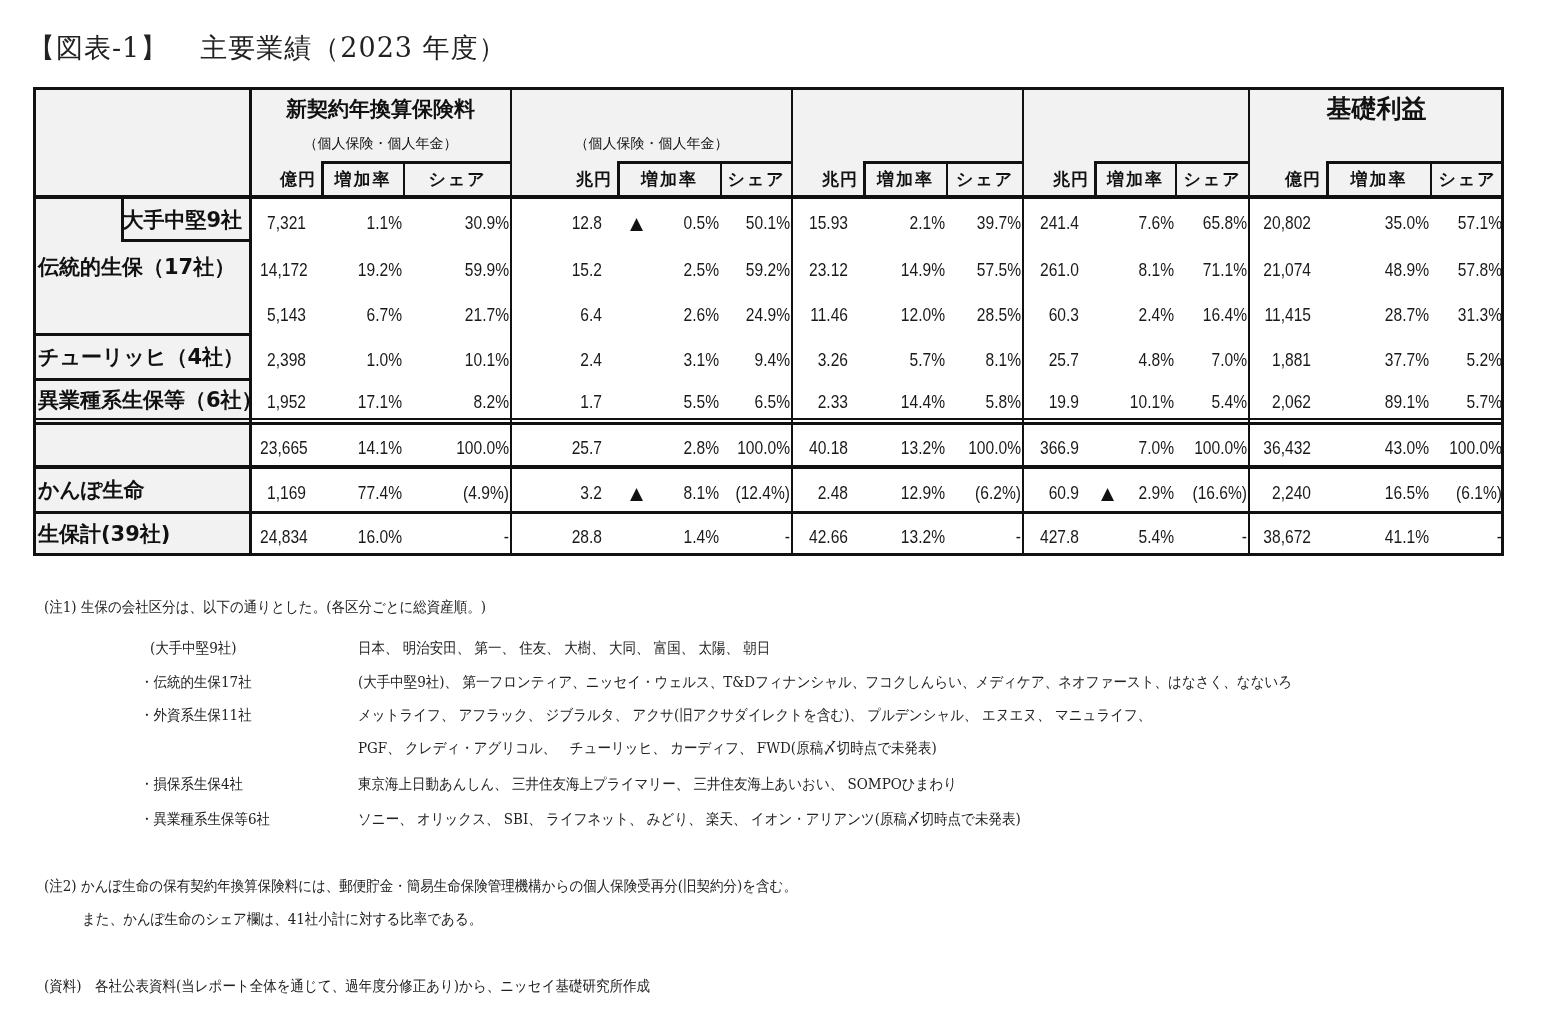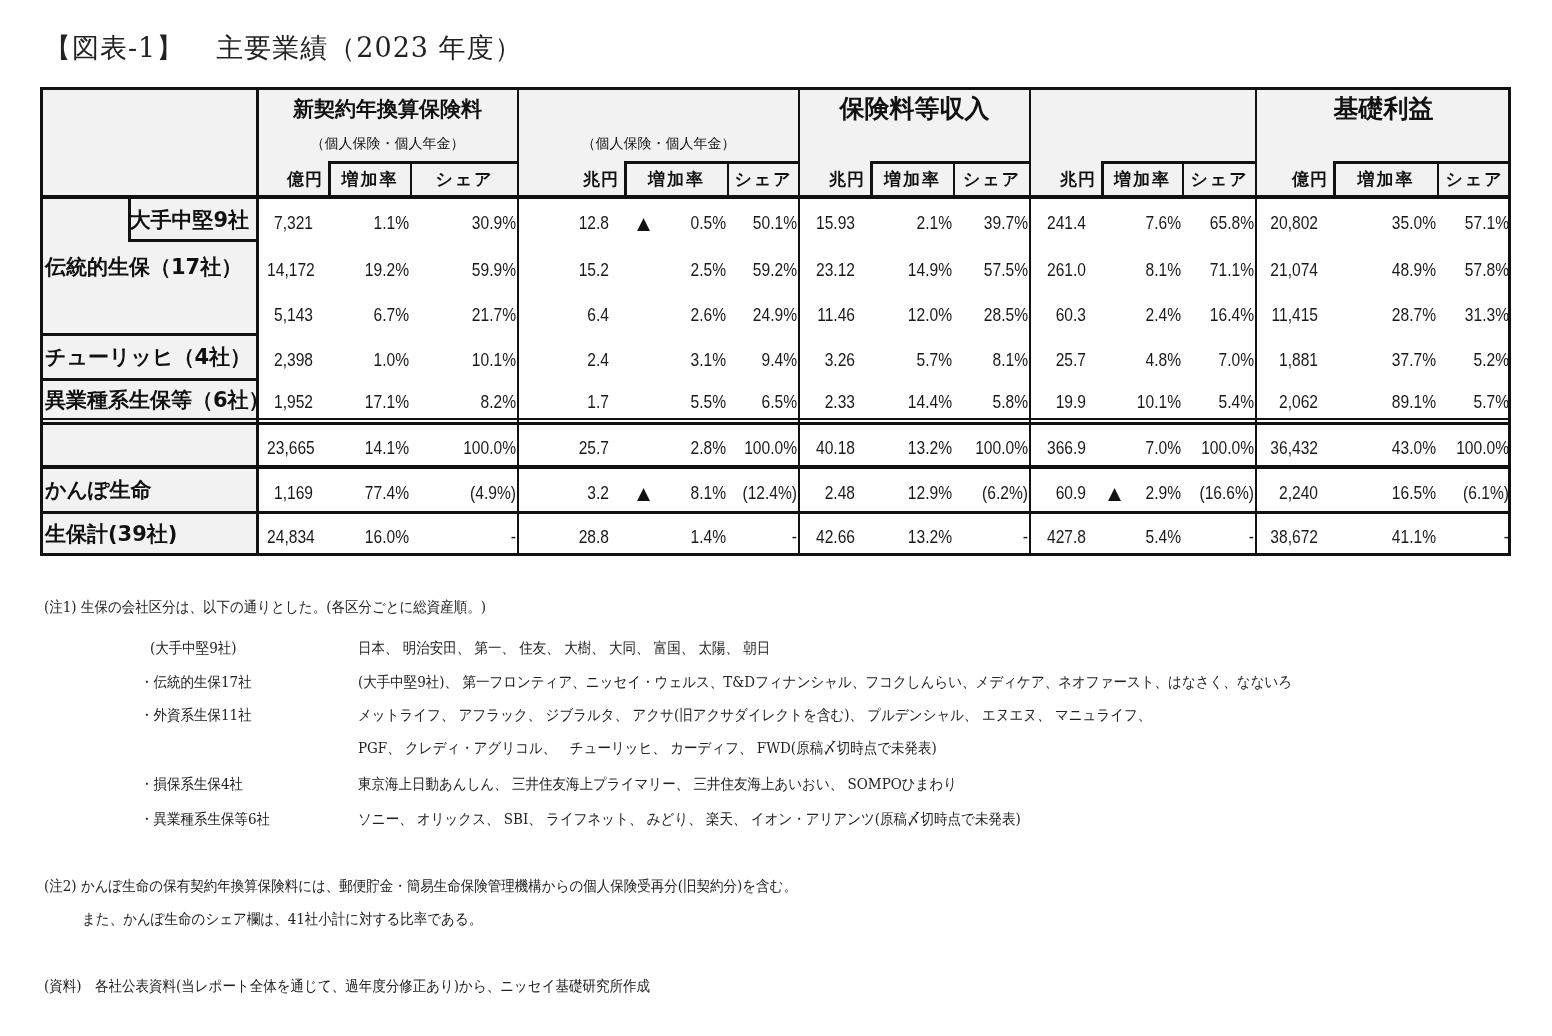--- a/index.html
+++ b/index.html
@@ -1,24 +1,24 @@
 <!DOCTYPE html>
 <html><head>
 <meta charset="utf-8">
 <style>
   html, body { margin: 0; padding: 0; background: #ffffff; }
   body { width: 1552px; height: 1036px; position: relative; overflow: hidden; color: #111; }
   .title {
-    position: absolute; left: 44px; top: 30px;
+    position: absolute; left: 28px; top: 30px;
     font-family: "DejaVu Serif", "Liberation Serif", serif;
     font-size: 27px; color: #222; letter-spacing: 1px; white-space: nowrap;
   }
   .title .t2 { margin-left: 32px; }
 
-  .tbl { position: absolute; left: 40px; top: 87px; width: 1471px; height: 466px; }
+  .tbl { position: absolute; left: 33px; top: 87px; width: 1471px; height: 466px; }
   .abs { position: absolute; box-sizing: border-box; }
   .hdr { background: #f2f2f2; }
   .num {
     font-family: "Liberation Sans", "DejaVu Sans", sans-serif;
     font-size: 19px; transform: scaleX(0.82); transform-origin: right center;
     text-align: right; white-space: nowrap; color: #1a1a1a;
   }
   .grp-title {
     font-family: "DejaVu Sans", sans-serif; font-weight: bold; font-size: 21px;
     text-align: center; color: #111; white-space: nowrap;
@@ -62,21 +62,20 @@
     <div class="abs " style="left: 289px; top: 74px; width: 189px; height: 0px; border-top: 3px solid rgb(17, 17, 17);"></div>
     <div class="abs " style="left: 288px; top: 74px; width: 0px; height: 36px; border-left: 3px solid rgb(17, 17, 17);"></div>
     <div class="abs " style="left: 370px; top: 74px; width: 0px; height: 36px; border-left: 2px solid rgb(17, 17, 17);"></div>
     <div class="abs grp-sub" style="left: 478px; width: 281px; top: 46px; line-height: 20px;">（個人保険・個人年金）</div>
     <div class="abs colh unit" style="left: 478px; width: 107px; top: 74px; height: 36px;">兆円</div>
     <div class="abs colh" style="left: 585px; width: 103px; top: 74px; height: 36px;">増加率</div>
     <div class="abs colh" style="left: 688px; width: 71px; top: 74px; height: 36px;">シェア</div>
     <div class="abs " style="left: 585px; top: 74px; width: 174px; height: 0px; border-top: 3px solid rgb(17, 17, 17);"></div>
     <div class="abs " style="left: 584px; top: 74px; width: 0px; height: 36px; border-left: 3px solid rgb(17, 17, 17);"></div>
     <div class="abs " style="left: 687px; top: 74px; width: 0px; height: 36px; border-left: 2px solid rgb(17, 17, 17);"></div>
-    <div class="abs grp-title big" style="left: 759px; width: 231px; top: 4px; line-height: 36px;">保険料等収入</div>
     <div class="abs colh unit" style="left: 759px; width: 72px; top: 74px; height: 36px;">兆円</div>
     <div class="abs colh" style="left: 831px; width: 83px; top: 74px; height: 36px;">増加率</div>
     <div class="abs colh" style="left: 914px; width: 76px; top: 74px; height: 36px;">シェア</div>
     <div class="abs " style="left: 831px; top: 74px; width: 159px; height: 0px; border-top: 3px solid rgb(17, 17, 17);"></div>
     <div class="abs " style="left: 830px; top: 74px; width: 0px; height: 36px; border-left: 3px solid rgb(17, 17, 17);"></div>
     <div class="abs " style="left: 913px; top: 74px; width: 0px; height: 36px; border-left: 2px solid rgb(17, 17, 17);"></div>
     <div class="abs colh unit" style="left: 990px; width: 72px; top: 74px; height: 36px;">兆円</div>
     <div class="abs colh" style="left: 1062px; width: 81px; top: 74px; height: 36px;">増加率</div>
     <div class="abs colh" style="left: 1143px; width: 73px; top: 74px; height: 36px;">シェア</div>
     <div class="abs " style="left: 1062px; top: 74px; width: 154px; height: 0px; border-top: 3px solid rgb(17, 17, 17);"></div>

